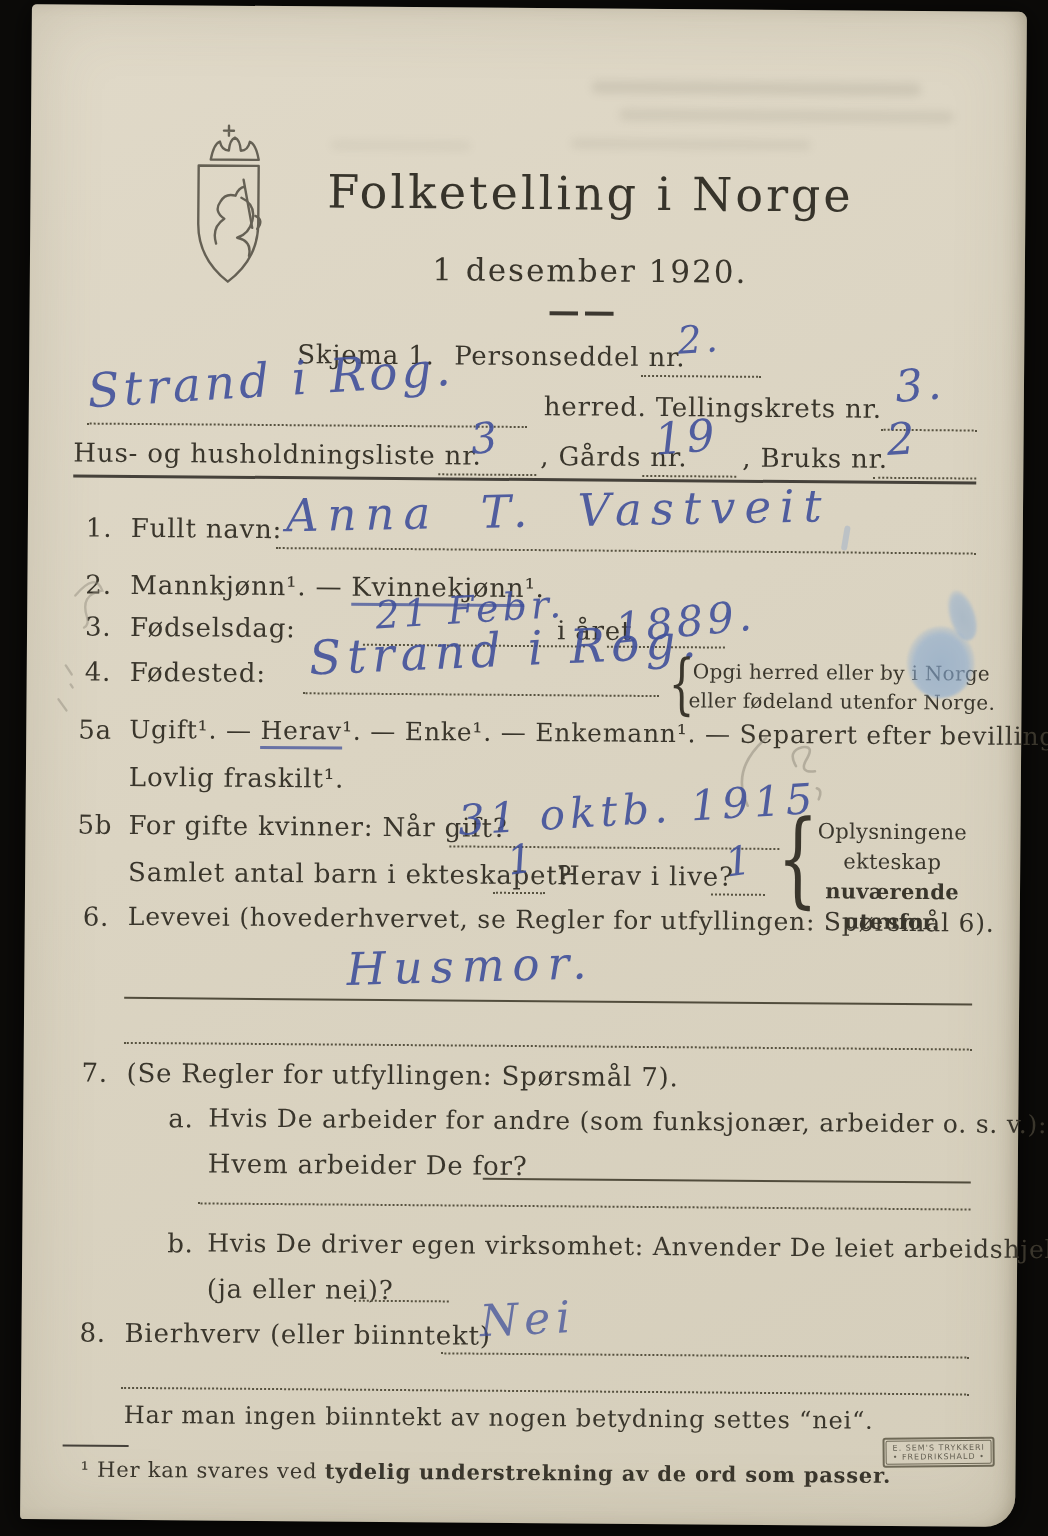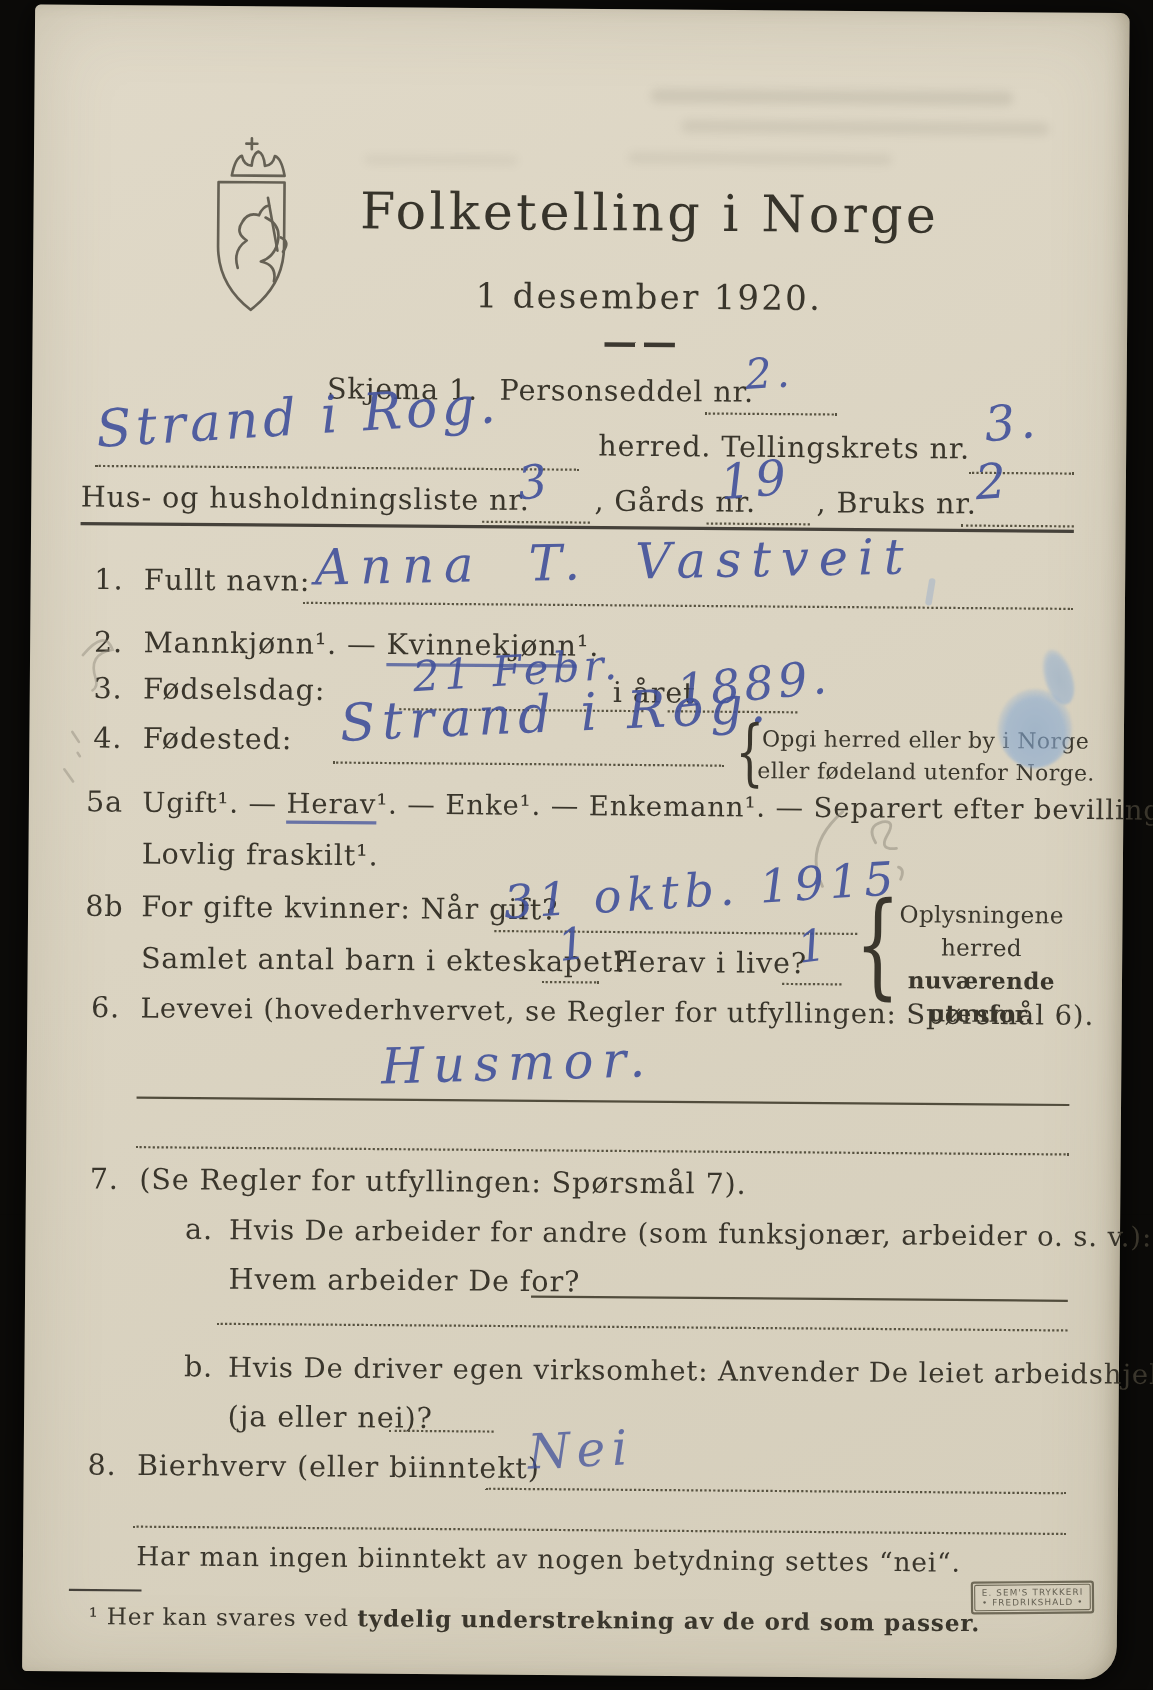--- a/index.html
+++ b/index.html
@@ -115,34 +115,34 @@
   <span class="print" style="left:103px;top:757px;">Lovlig fraskilt¹.</span>
 
   <svg style="left:690px;top:712px;" width="150" height="100" viewBox="0 0 150 100">
     <g stroke="#8e887a" stroke-width="2.6" fill="none" opacity=".5" stroke-linecap="round">
       <path d="M32 84 q-18 -36 18 -68"></path>
       <path d="M80 44 q-9 -15 6 -19 q13 -2 4 13 q-7 13 9 11"></path>
       <path d="M101 66 q6 2 2 11"></path>
     </g>
   </svg>
 
-  <span class="print" style="left:52px;top:805px;">8b</span>
+  <span class="print" style="left:52px;top:805px;">5b</span>
   <span class="print" style="left:103px;top:805px;">For gifte kvinner:  Når gift?</span>
   <span class="hand" style="left:432px;top:776px;font-size:42px;letter-spacing:5px;transform:rotate(-4deg);">31 oktb. 1915</span>
   <div class="dotted" style="left:424px;top:838px;width:330px;"></div>
   <span class="print" style="left:103px;top:852px;">Samlet antal barn i ekteskapet?</span>
   <span class="hand" style="left:482px;top:828px;font-size:40px;transform:rotate(-8deg);">1</span>
   <div class="dotted" style="left:468px;top:884px;width:52px;"></div>
   <span class="print" style="left:532px;top:852px;">Herav i live?</span>
   <span class="hand" style="left:700px;top:828px;font-size:40px;transform:rotate(-8deg);">1</span>
   <div class="dotted" style="left:686px;top:884px;width:54px;"></div>
   <span class="brace" style="left:752px;top:800px;font-size:104px;line-height:96px;">{</span>
   <div class="print small" style="left:772px;top:806px;width:190px;text-align:center;white-space:normal;line-height:30px;font-size:21px;">
     <span>Oplysningene</span><br>
-    <span>herred </span><span class="b">nuværende</span><br>
+    <span>ekteskap </span><span class="b">nuværende</span><br>
     <span class="b">utenfor.</span>
   </div>
 
   <span class="print" style="left:58px;top:897px;">6.</span>
   <span class="print" style="left:103px;top:897px;font-size:25px;">Levevei (hovederhvervet, se Regler for utfyllingen:  Spørsmål 6).</span>
   <span class="hand" style="left:322px;top:932px;font-size:45px;letter-spacing:8px;transform:rotate(-2deg);">Husmor.</span>
   <div class="solid" style="left:100px;top:992px;width:848px;"></div>
   <div class="dotted" style="left:100px;top:1037px;width:848px;"></div>
 
   <span class="print" style="left:58px;top:1053px;">7.</span>

